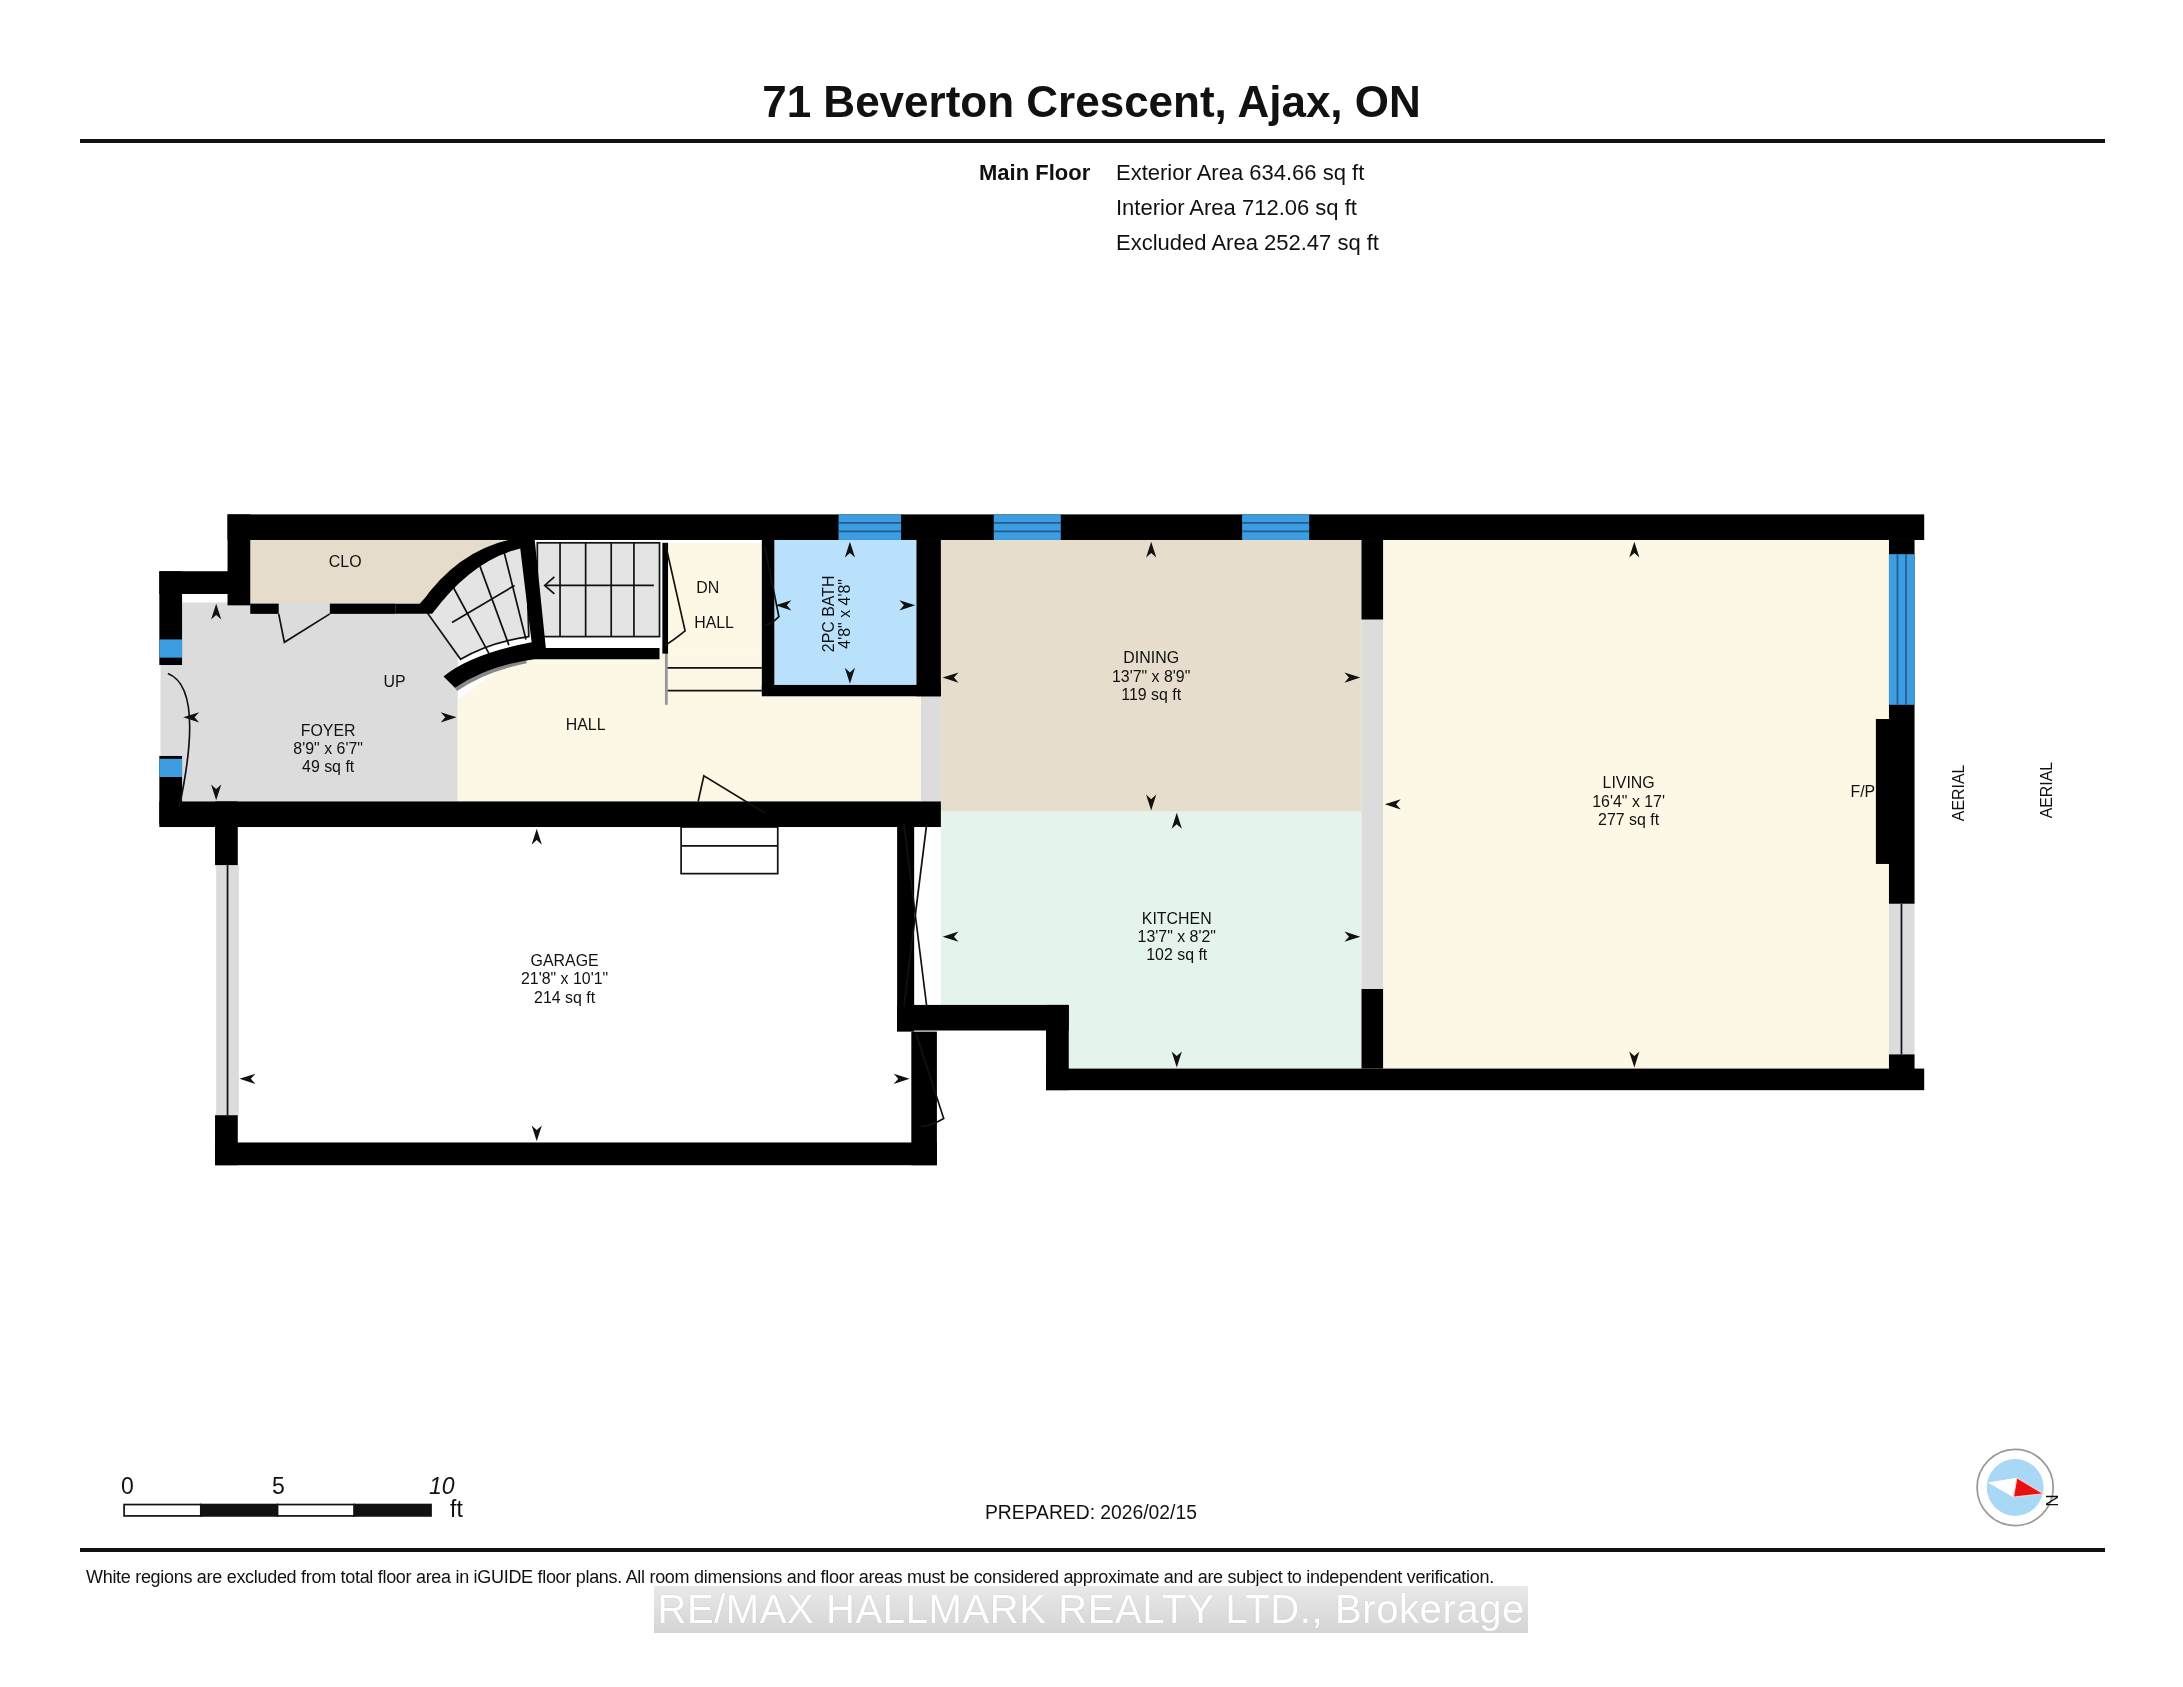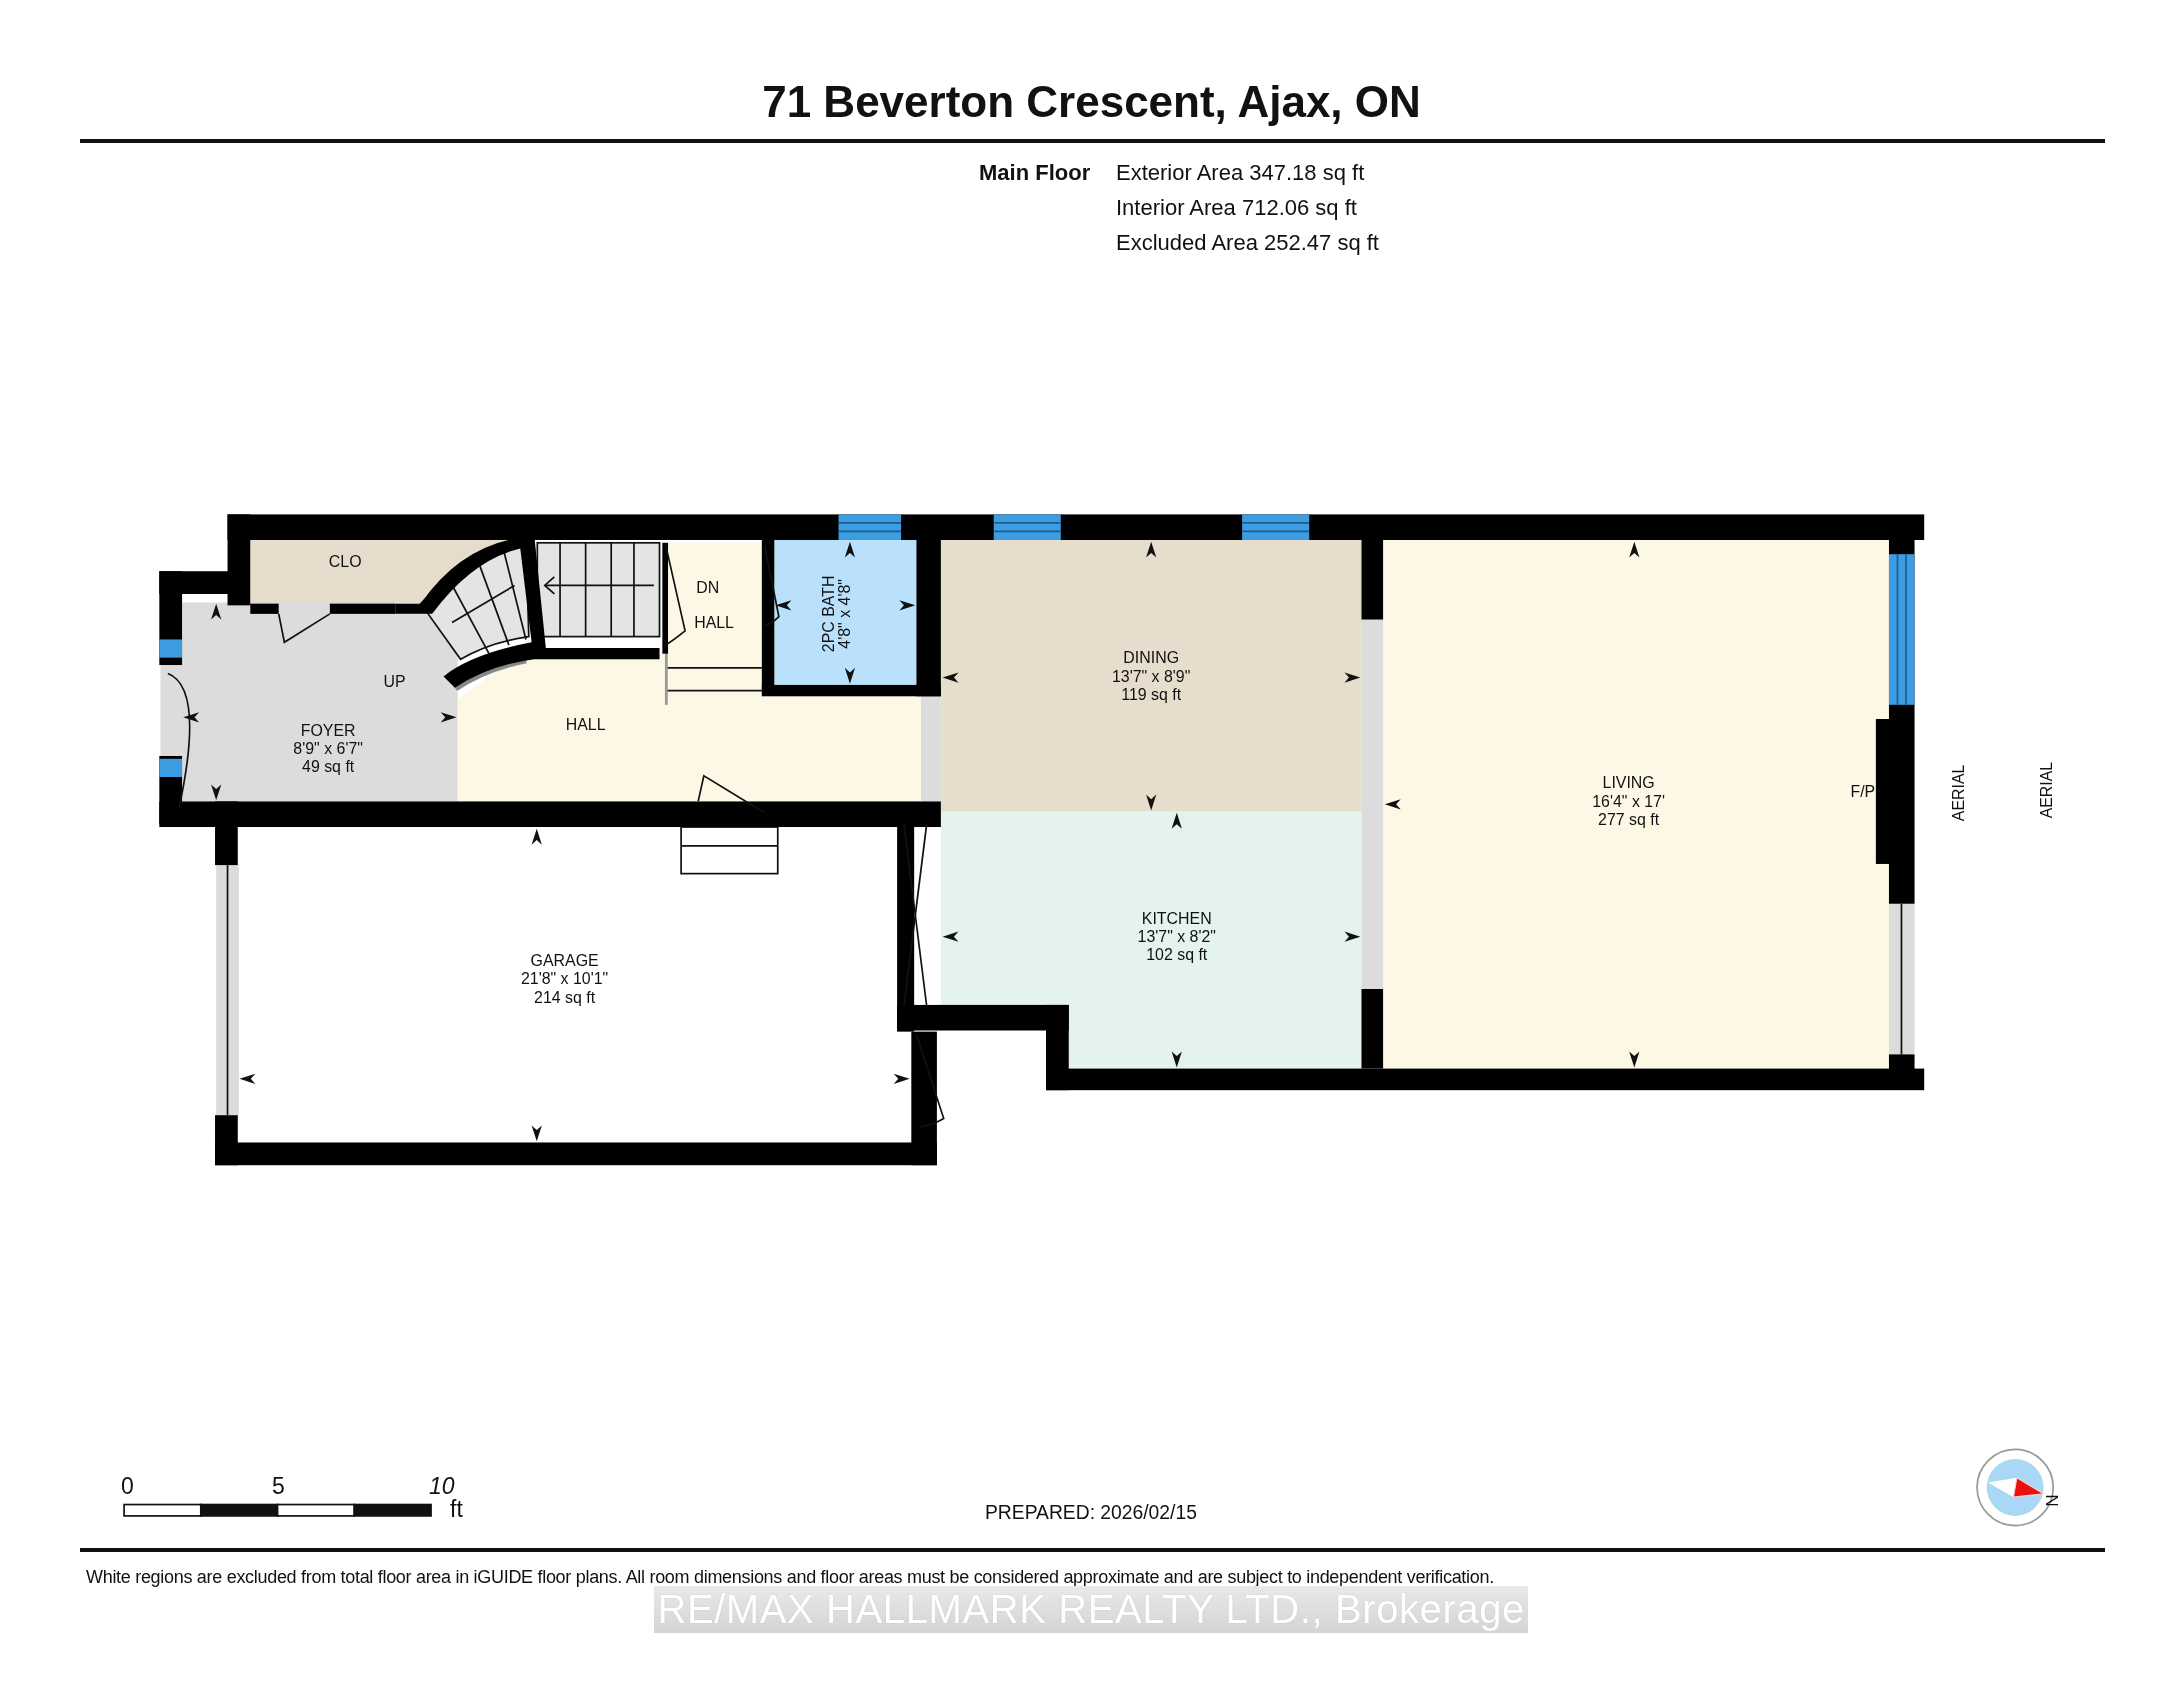--- a/index.html
+++ b/index.html
@@ -23,21 +23,21 @@
 </style>
 </head>
 <body>
 
 <div class="title">71 Beverton Crescent, Ajax, ON</div>
 <div class="rule" style="top:139px;"></div>
 
 <div class="areas">
   <div class="floor-label">Main Floor</div>
   <div class="list">
-    <div>Exterior Area 347.18 sq ft</div>
+    <div>Exterior Area 634.66 sq ft</div>
     <div>Interior Area 712.06 sq ft</div>
     <div>Excluded Area 252.47 sq ft</div>
   </div>
 </div>
 
 <svg class="plan" width="2183" height="1687" viewBox="0 0 3840 2968">
 
   <rect x="440" y="950" width="470" height="112" fill="#e6dccb"></rect>
   <rect x="320" y="1060" width="485" height="350" fill="#dcdcdc"></rect>
   <path d="M805 1410 L805 1230 L860 1190 L940 1140 L1160 1140 L1160 1150 L1340 1150 L1340 1225 L1620 1225 L1620 1410 Z" fill="#fdf8e5"></path>

